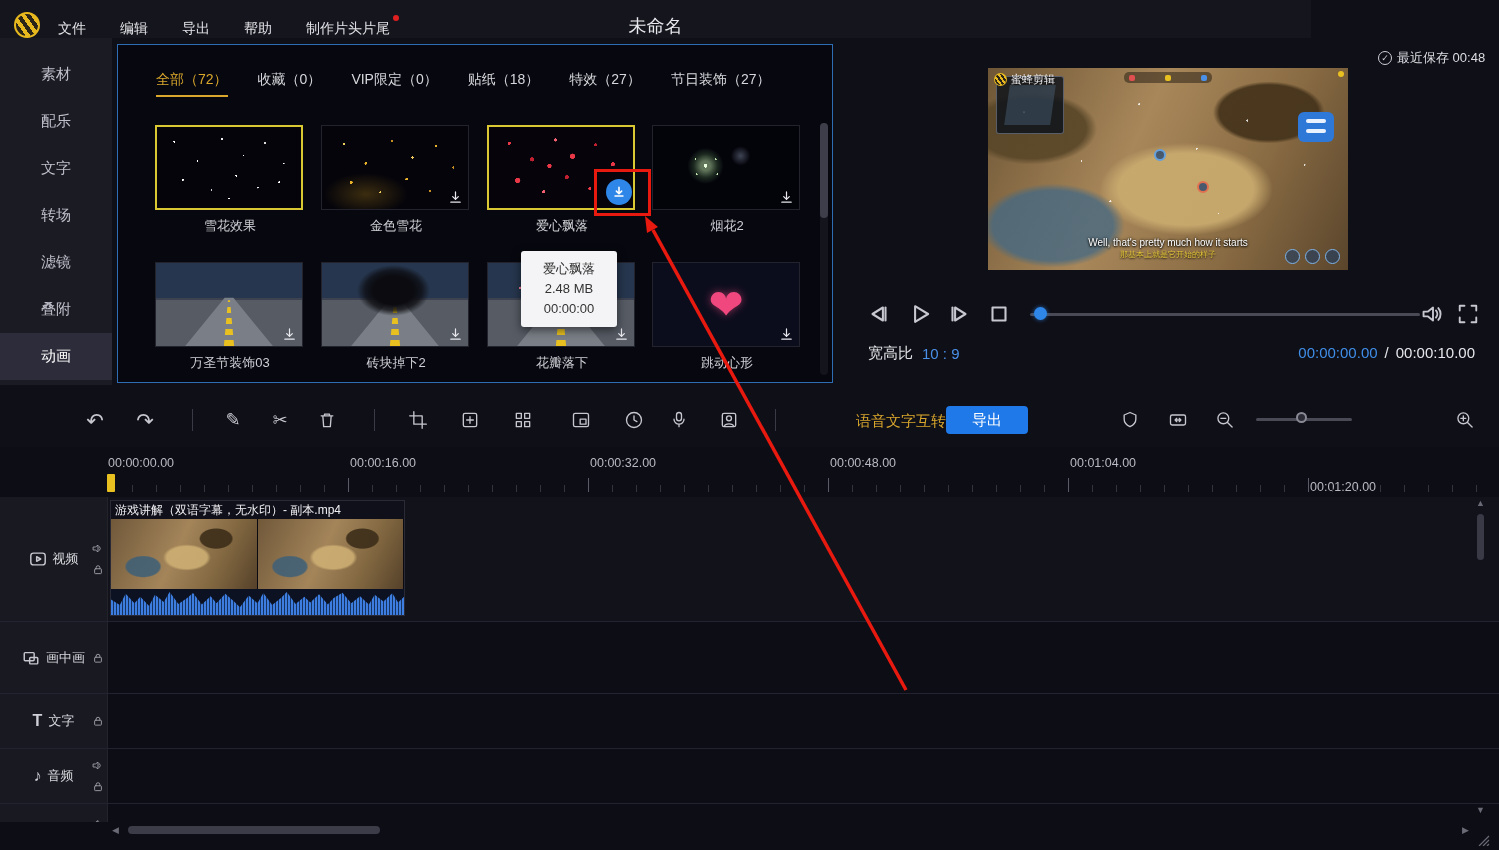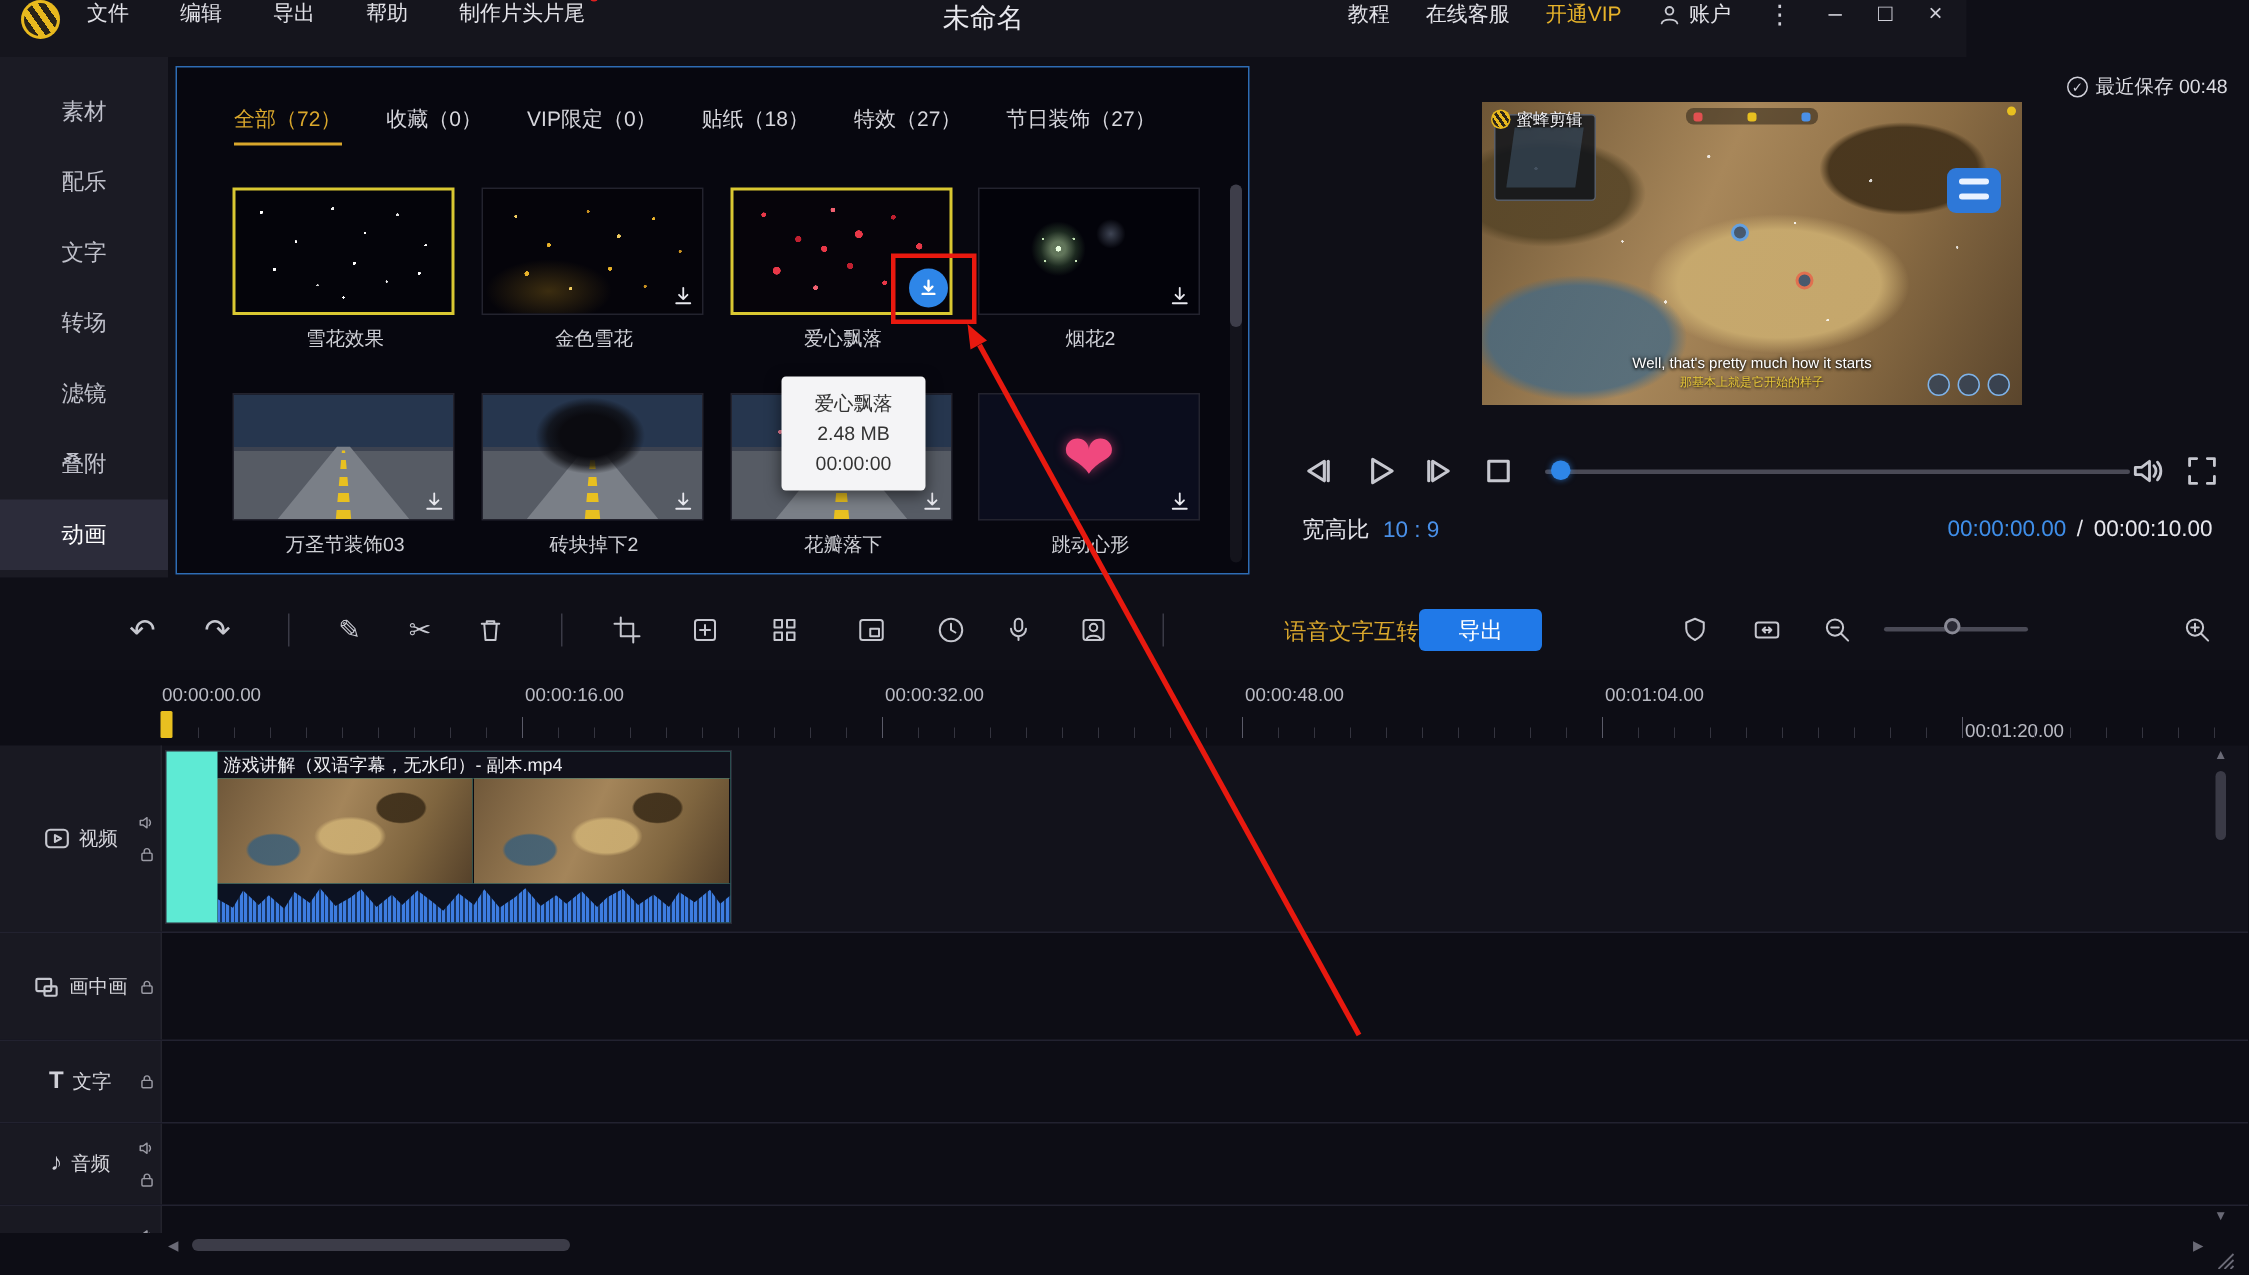--- a/index.html
+++ b/index.html
@@ -3,21 +3,21 @@
 <meta charset="utf-8">
 <style>
   html,body{margin:0;padding:0;background:#0f0f17;}
   #app{position:relative;width:1499px;height:850px;overflow:hidden;background:#0f0f17;
        font-family:"Liberation Sans","DejaVu Sans",sans-serif;color:#d8d8de;font-size:14px;}
   .abs{position:absolute;}
   svg.ico{display:block;stroke:#c6c7cf;fill:none;stroke-width:1.6;stroke-linecap:round;stroke-linejoin:round;}
   svg.mini{display:block;stroke:#9a9aa4;fill:none;stroke-width:1.3;stroke-linecap:round;stroke-linejoin:round;}
 
   
-  .titlebar{position:absolute;left:0;top:0;width:1311px;height:38px;background:#15151d;display:flex;align-items:flex-start;z-index:20;}
+  .titlebar{position:absolute;left:0;top:0;width:1311px;height:38px;background:#15151d;display:flex;align-items:flex-end;z-index:20;}
   .logo{width:26px;height:26px;border-radius:50%;background:#e8b91e;margin:0 18px 0 14px;position:relative;overflow:hidden;flex:none;}
   .logo::before{content:"";position:absolute;inset:2px;background:repeating-linear-gradient(55deg,transparent 0 4px,#2a2418 4px 8px);border-radius:50%;}
   .menu{display:flex;gap:34px;font-size:14px;color:#e2e2e8;}
   .menu .mi{position:relative;cursor:default;}
   .ndot{position:absolute;top:-5px;right:-9px;width:6px;height:6px;border-radius:50%;background:#e02020;}
   .tb-title{position:absolute;left:50%;transform:translateX(-50%);font-size:18px;color:#e8e8ee;}
   .tb-right{margin-left:auto;display:flex;align-items:center;gap:24px;padding-right:16px;font-size:14px;color:#e2e2e8;}
   .vip{color:#e7b32a;}
   .acct{display:flex;align-items:center;gap:5px;}
   .wbtn{font-size:16px;color:#cfcfd8;line-height:1;}
@@ -137,21 +137,21 @@
   .ruler-label{position:absolute;top:456px;font-size:12.5px;color:#b8b9c2;}
   .ticks{position:absolute;left:108px;top:478px;width:1380px;height:14px;
     background-image:repeating-linear-gradient(90deg,#5a5a68 0 1px,transparent 1px 240px),repeating-linear-gradient(90deg,#34343f 0 1px,transparent 1px 24px);
     background-size:100% 14px,100% 7px;background-position:bottom left,bottom left;background-repeat:no-repeat;}
   .playhead{position:absolute;left:107px;top:474px;width:8px;height:18px;background:#e8c020;border-radius:1px;z-index:5;}
   .trow{position:absolute;left:0;width:1499px;border-bottom:1px solid #222230;box-sizing:border-box;}
   .thead{position:absolute;left:0;top:0;bottom:0;width:108px;background:#191922;border-right:1px solid #23232c;box-sizing:border-box;display:flex;align-items:center;justify-content:center;gap:6px;font-size:13px;color:#d6d6dc;}
   .mini-col{position:absolute;right:3px;top:50%;transform:translateY(-50%);display:flex;flex-direction:column;gap:9px;align-items:center;}
   .tt-ico{width:18px;height:18px;flex:none;}
   .tglyph{font-size:16px;color:#d0d0d8;line-height:1;}
-  .clip{position:absolute;left:110px;top:3px;width:378px;height:116px;background:#5eead4;border:1px solid #2a2a36;box-sizing:border-box;padding-left:34px;}
+  .clip{position:absolute;left:110px;top:3px;width:295px;height:116px;background:#f0abfc;border:1px solid #2a2a36;box-sizing:border-box;}
   .clip-title{height:18px;line-height:18px;font-size:12px;color:#f0f0f4;padding:0 4px;white-space:nowrap;overflow:hidden;background:#10101a;}
   .clip-thumbs{display:flex;height:70px;}
   .game-mini{flex:1;position:relative;border-right:1px solid #0a0a12;background:
     radial-gradient(26px 16px at 72% 28%,rgba(60,45,25,.9) 0 60%,transparent 66%),
     radial-gradient(30px 18px at 22% 68%,rgba(60,95,120,.85) 0 55%,transparent 62%),
     radial-gradient(40px 22px at 52% 55%,rgba(205,175,115,.9) 0 50%,transparent 60%),
     linear-gradient(115deg,#70583a,#a4855a 45%,#7f653f 75%,#55412a);}
   .wave-area{position:relative;height:26px;background:#0c1222;overflow:hidden;}
   .wave-bars{position:absolute;inset:0;background:repeating-linear-gradient(90deg,#3e7de0 0 2px,#16325e 2px 3px);
     clip-path:polygon(0 100%,0 40%,3% 62%,5% 18%,8% 55%,10% 30%,13% 65%,15% 22%,18% 50%,20% 12%,23% 58%,26% 35%,28% 15%,31% 60%,34% 28%,36% 55%,39% 18%,42% 48%,44% 70%,47% 25%,50% 55%,52% 15%,55% 62%,58% 35%,60% 12%,63% 58%,66% 30%,68% 52%,71% 20%,74% 60%,76% 35%,79% 14%,82% 55%,85% 28%,88% 60%,90% 22%,93% 48%,96% 16%,98% 52%,100% 30%,100% 100%);}
@@ -171,36 +171,20 @@
   <header class="titlebar">
     <div class="logo"></div>
     <nav class="menu">
       <span class="mi">文件</span>
       <span class="mi">编辑</span>
       <span class="mi">导出</span>
       <span class="mi">帮助</span>
       <span class="mi"><span>制作片头片尾</span><span class="ndot"></span></span>
     </nav>
     <div class="tb-title">未命名</div>
-    <div class="tb-right">
-      <span>教程</span>
-      <span>在线客服</span>
-      <span class="vip">开通VIP</span>
-      <span class="acct">
-        <svg class="ico" width="16" height="16" viewBox="0 0 20 20">
-            <circle cx="10" cy="6.5" r="3.2"></circle>
-            <path d="M3.5 17c1-4.2 12-4.2 13 0"></path>
-          </svg>
-        <span>账户</span>
-      </span>
-      <span class="kebab">⋮</span>
-      <span class="wbtn">–</span>
-      <span class="wbtn">□</span>
-      <span class="wbtn">×</span>
-    </div>
   </header>
 
   <aside class="sidebar">
     <div class="side-item">素材</div>
     <div class="side-item">配乐</div>
     <div class="side-item">文字</div>
     <div class="side-item">转场</div>
     <div class="side-item">滤镜</div>
     <div class="side-item">叠附</div>
     <div class="side-item active">动画</div>

